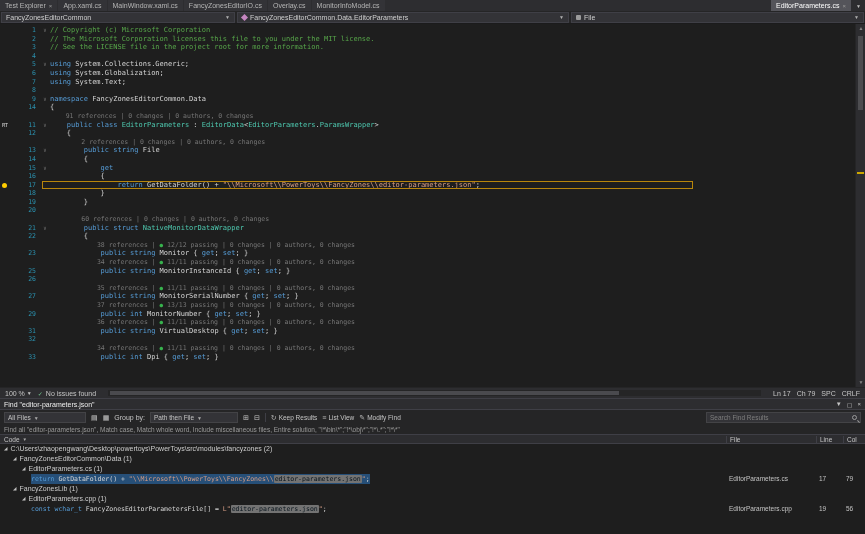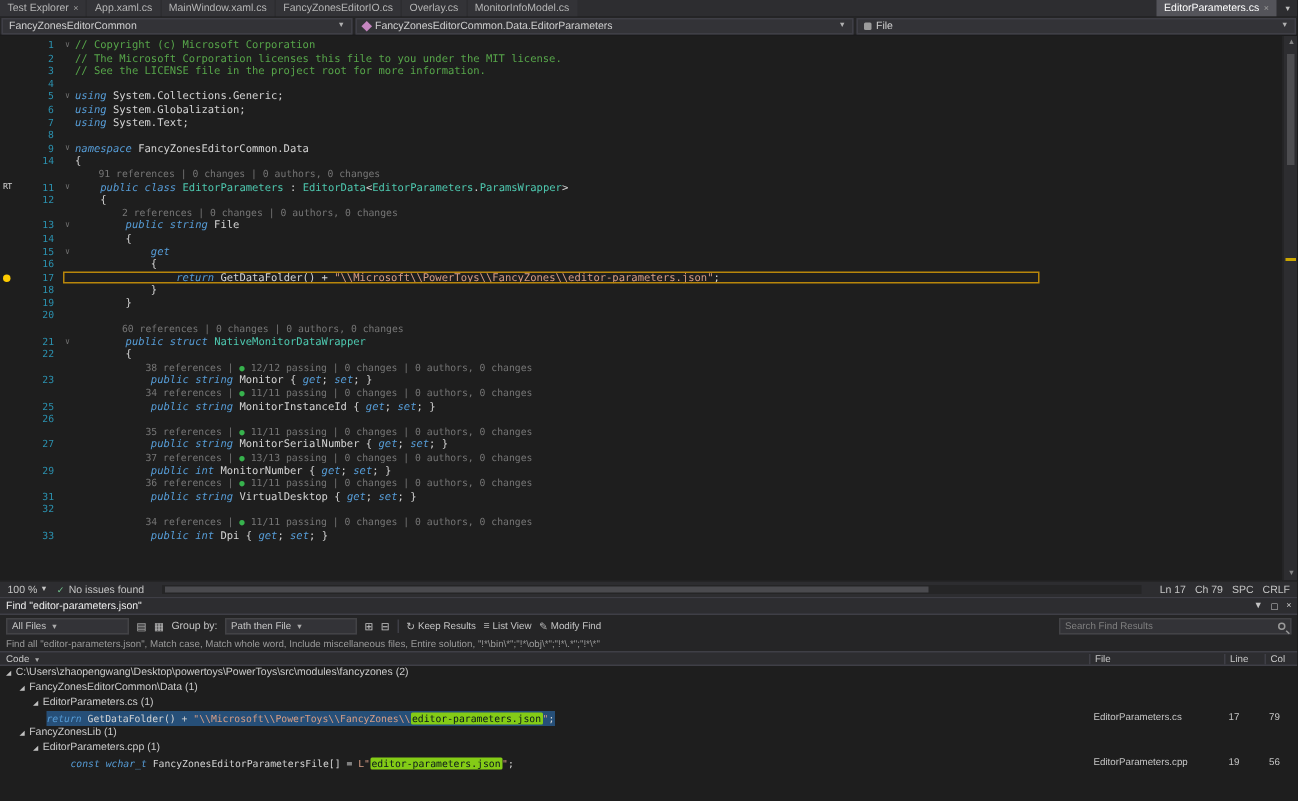--- a/index.html
+++ b/index.html
@@ -28,21 +28,21 @@
   .prop-icon{ background:#9B9B9B; border-radius:1px; }
   
   .editor{ flex:1; position:relative; background:#1E1E1E; overflow:hidden; }
   .ed-lines{ position:absolute; left:0; top:0; right:10px; bottom:0; padding-top:2px; }
   .ed-row{ display:flex; height:8.6px; line-height:8.6px; font-family:"DejaVu Sans Mono",monospace; font-size:7px; position:relative; }
   .ed-margin{ width:16px; flex:none; color:#D0D0D0; font-size:5.5px; padding-left:2px; letter-spacing:-0.5px; }
   .bulb{ display:inline-block; width:5px; height:5px; border-radius:50%; background:#FFCC00; margin-top:2px; }
   .ed-num{ width:24px; flex:none; text-align:right; padding-right:4px; color:#2B91AF; font-size:6.5px; }
   .ed-fold{ width:10px; flex:none; color:#6E6E6E; font-size:5.5px; text-align:center; }
   .ed-code{ flex:1; white-space:pre; overflow:hidden; }
-  .tk-pl{ color:#D4D4D4; } .tk-kw{ color:#569CD6;font-style:italic; } .tk-ty{ color:#4EC9B0; }
+  .tk-pl{ color:#D4D4D4; } .tk-kw{ color:#569CD6; } .tk-ty{ color:#4EC9B0; }
   .tk-str{ color:#D69D85; } .tk-com{ color:#57A64A; }
   .tk-lens{ color:#767676; font-size:6.5px; } .tk-dot{ color:#37B24D; font-size:6px; }
   .ed-row.hl .hlbox{ position:absolute; left:42px; right:162px; top:0; bottom:0; border:1px solid #B8860B; pointer-events:none; }
   .vscroll{ position:absolute; right:0; top:0; bottom:0; width:10px; background:#2D2D30; border-left:1px solid #252526; }
   .vscroll .arrow{ position:absolute; left:0; width:10px; height:9px; color:#858585; font-size:5px; text-align:center; line-height:9px; }
   .vscroll .arrow.up{ top:0; } .vscroll .arrow.down{ bottom:0; }
   .vthumb{ position:absolute; left:2px; right:2px; top:12px; height:74px; background:#4D4D50; }
   .vmark{ position:absolute; left:1px; right:1px; height:2px; background:#CCA700; top:148px; }
   
   .edstatus{ height:11px; flex:none; background:#2D2D30; border-top:1px solid #252526; display:flex; align-items:center; font-size:7px; color:#C5C5C5; padding:0 5px; gap:6px; }
@@ -77,21 +77,21 @@
   .fh-code .caret{ font-size:4.5px; color:#ABABAB; }
   .col-file{ width:90px; flex:none; border-left:1px solid #3F3F46; padding-left:3px; }
   .col-line{ width:27px; flex:none; border-left:1px solid #3F3F46; padding-left:3px; }
   .col-col{ width:22px; flex:none; border-left:1px solid #3F3F46; padding-left:3px; }
   .fp-rows{ flex:1; background:#1E1E1E; overflow:hidden; }
   .fr-row{ height:10px; line-height:10px; display:flex; align-items:center; font-size:7px; color:#CCCCCC; }
   .fr-code{ flex:1; display:flex; align-items:center; white-space:pre; overflow:hidden; }
   .fr-exp{ color:#C0C0C0; font-size:4.5px; margin-right:3px; flex:none; }
   .fr-toks{ font-family:"DejaVu Sans Mono",monospace; font-size:6.5px; white-space:pre; }
   .fr-row.sel .fr-toks{ background:#264F78; }
-  .tk-match{ background:#84cc16; color:#08141C; padding:0 1px; border-radius:1px; }
+  .tk-match{ background:#737373; color:#08141C; padding:0 1px; border-radius:1px; }
   .fr-file,.fr-line,.fr-col{ flex:none; font-size:6.5px; color:#C5C5C5; }
   .fr-file{ width:90px; padding-left:3px; } .fr-line{ width:27px; padding-left:3px; } .fr-col{ width:22px; padding-left:3px; }
 </style>
 </head>
 <body>
 
 <div class="screen">
 
   <div class="tabstrip">
     <div class="tab">
@@ -483,21 +483,21 @@
           <span class="fr-line"></span>
           <span class="fr-col"></span>
         </div>
         <div class="fr-row">
           <span class="fr-code" style="padding-left: 22px;"><span class="fr-exp">◢</span><span class="fr-text">EditorParameters.cpp (1)</span></span>
           <span class="fr-file"></span>
           <span class="fr-line"></span>
           <span class="fr-col"></span>
         </div>
         <div class="fr-row">
-          <span class="fr-code" style="padding-left: 31px; margin-left: 16px;"><span class="fr-toks"><span class="tk-kw">const</span><span class="tk-pl"> </span><span class="tk-kw">wchar_t</span><span class="tk-pl"> FancyZonesEditorParametersFile[] = </span><span class="tk-str">L"</span><span class="tk-match">editor-parameters.json</span><span class="tk-str">"</span><span class="tk-pl">;</span></span></span>
+          <span class="fr-code" style="padding-left: 31px;"><span class="fr-toks"><span class="tk-kw">const</span><span class="tk-pl"> </span><span class="tk-kw">wchar_t</span><span class="tk-pl"> FancyZonesEditorParametersFile[] = </span><span class="tk-str">L"</span><span class="tk-match">editor-parameters.json</span><span class="tk-str">"</span><span class="tk-pl">;</span></span></span>
           <span class="fr-file">EditorParameters.cpp</span>
           <span class="fr-line">19</span>
           <span class="fr-col">56</span>
         </div>
       </div>
   </div>
 
 </div>
 
 </body></html>

